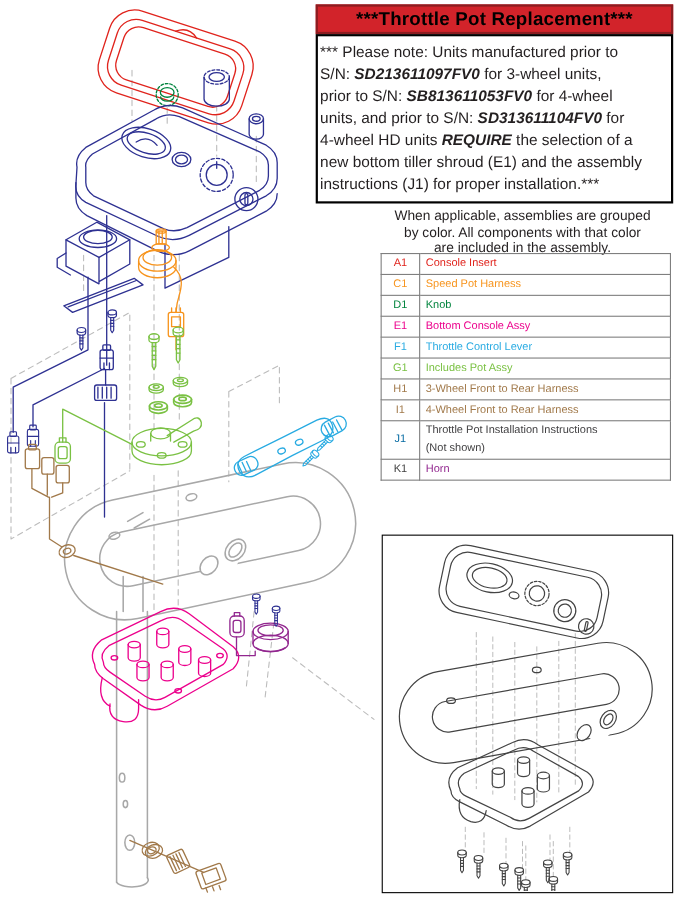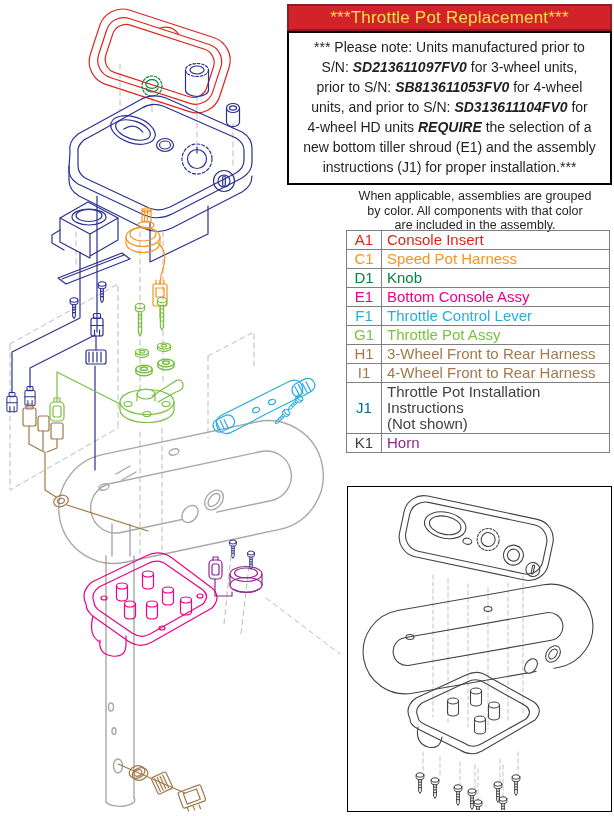--- a/index.html
+++ b/index.html
@@ -6,26 +6,26 @@
   .page{position:relative;width:614px;height:816px;background:#fff;overflow:hidden;
         font-family:"Liberation Sans",sans-serif;color:#231f20;}
   .abs{position:absolute;}
   
   .hdr{left:287px;top:4px;width:325px;height:27px;box-sizing:border-box;
        border:2px solid #8c1d21;display:flex;align-items:center;justify-content:center;
        font-size:17px;letter-spacing:.2px;color:#fff;}
   
   .note{left:287px;top:31px;width:325px;box-sizing:border-box;border:2px solid #000;
         padding:4px 2px 6px;font-size:14px;line-height:20px;}
-  .note-line{text-align:center;white-space:nowrap;}
+  .note-line{text-align:left;white-space:nowrap;}
   .si{font-weight:bold;font-style:italic;}
   
   .cap{left:333px;top:189px;width:284px;font-size:12.5px;line-height:14.5px;text-align:center;}
   .tblwrap{left:346px;top:230px;}
-  table.legend{border-collapse:collapse;width:264px;font-size:15px;line-height:16px;}
+  table.legend{border-collapse:collapse;width:264px;font-size:10px;line-height:16px;}
   table.legend td{border:1px solid #7f7f7f;padding:1px 5px;vertical-align:middle;}
   table.legend td.id{width:30px;text-align:center;padding:1px 2px;}
   
   .inset{left:347px;top:486px;width:265px;height:326px;box-sizing:border-box;border:1.5px solid #000;}
   svg{display:block;}
 </style>
 </head>
 <body>
 
 <div class="page">
@@ -258,21 +258,21 @@
       <path d="M213,560 v-3 h5 v3"></path>
       <path d="M215,579 V596 L232,596 V592"></path>
     </g>
 
     <g stroke="#2e3192">
       <use href="#screw" transform="translate(233,542) scale(0.8)"></use>
       <use href="#screw" transform="translate(251,553) scale(0.8)"></use>
     </g>
   </svg>
 
-  <div class="abs hdr" style="background: rgb(210, 35, 42); color: #fde047;">
+  <div class="abs hdr" style="background: rgb(210, 35, 42); color: #000000; font-weight: bold;">
     <span>***Throttle Pot Replacement***</span>
   </div>
 
   <div class="abs note">
       <div class="note-line"><span>*** Please note: Units manufactured prior to</span></div>
       <div class="note-line"><span>S/N: </span><span class="si">SD213611097FV0</span><span> for 3-wheel units,</span></div>
       <div class="note-line"><span>prior to S/N: </span><span class="si">SB813611053FV0</span><span> for 4-wheel</span></div>
       <div class="note-line"><span>units, and prior to S/N: </span><span class="si">SD313611104FV0</span><span> for</span></div>
       <div class="note-line"><span>4-wheel HD units </span><span class="si">REQUIRE</span><span> the selection of a</span></div>
       <div class="note-line"><span>new bottom tiller shroud (E1) and the assembly</span></div>
@@ -303,21 +303,21 @@
           <tr>
             <td class="id" style="color: rgb(236, 0, 140);">E1</td>
             <td style="color: rgb(236, 0, 140);">Bottom Console Assy</td>
           </tr>
           <tr>
             <td class="id" style="color: rgb(41, 171, 226);">F1</td>
             <td style="color: rgb(41, 171, 226);">Throttle Control Lever</td>
           </tr>
           <tr>
             <td class="id" style="color: rgb(122, 193, 67);">G1</td>
-            <td style="color: rgb(122, 193, 67);">Throttle Pot Assy</td>
+            <td style="color: rgb(122, 193, 67);">Includes Pot Assy</td>
           </tr>
           <tr>
             <td class="id" style="color: rgb(161, 121, 74);">H1</td>
             <td style="color: rgb(161, 121, 74);">3-Wheel Front to Rear Harness</td>
           </tr>
           <tr>
             <td class="id" style="color: rgb(161, 121, 74);">I1</td>
             <td style="color: rgb(161, 121, 74);">4-Wheel Front to Rear Harness</td>
           </tr>
           <tr>

